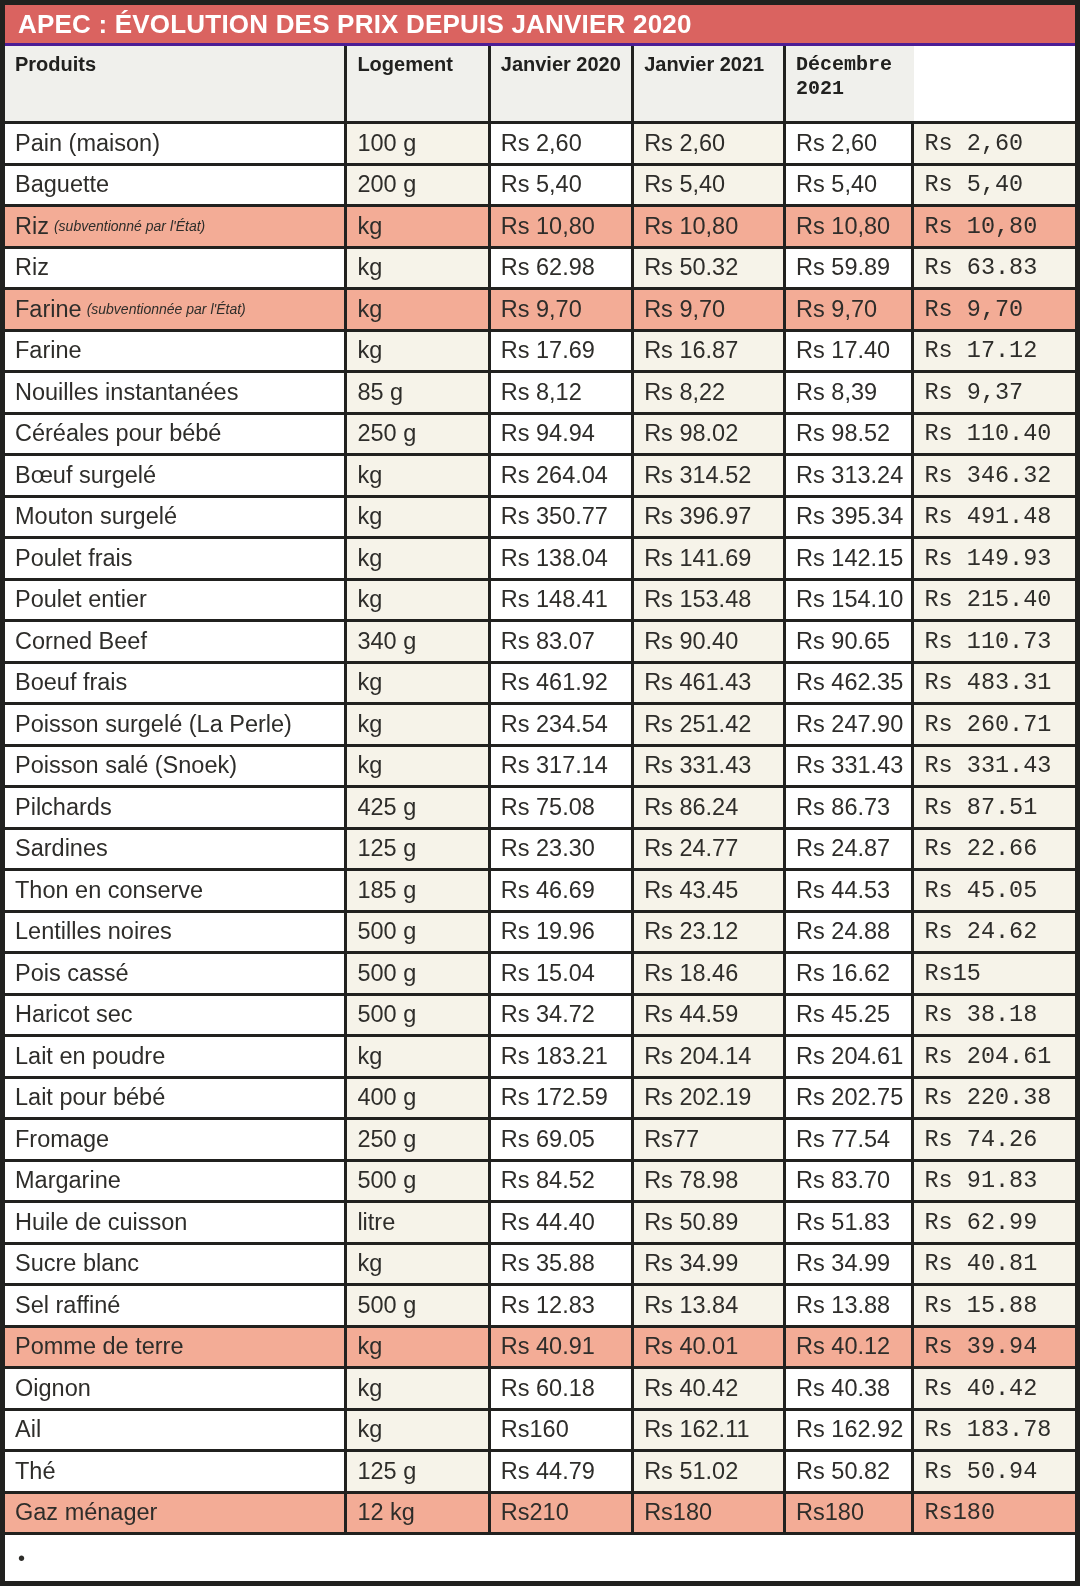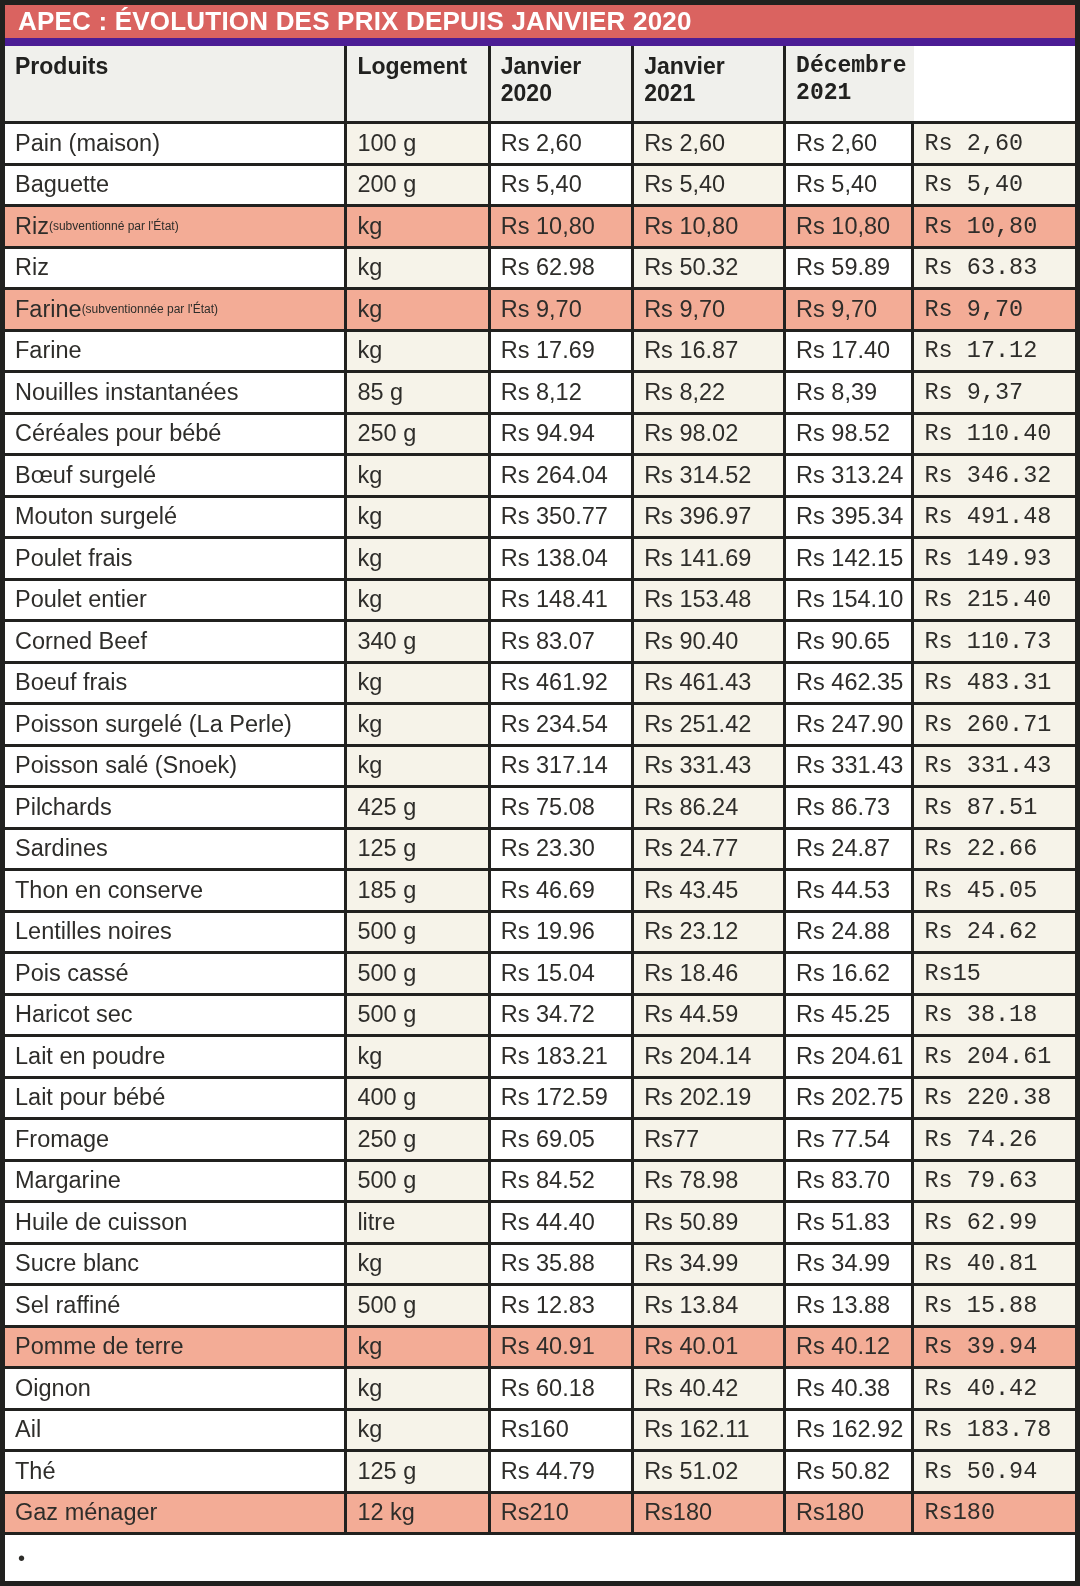--- a/index.html
+++ b/index.html
@@ -13,21 +13,21 @@
     background: #ffffff;
     display: flex;
     flex-direction: column;
     margin: 0 auto;
   }
 
   .banner {
     flex: 0 0 auto;
     height: 41px;
     background: #da6360;
-    border-bottom: 8px solid #4c1d95;
+    border-bottom: 3px solid #4c1d95;
     display: flex;
     align-items: center;
     padding: 0 13px;
   }
   .banner .title-text {
     color: #ffffff;
     font-weight: bold;
     font-size: 26px;
     letter-spacing: 0.2px;
   }
@@ -53,33 +53,33 @@
   }
   .cell:last-child { border-right: none; font-family: Liberation Mono, monospace; }
 
   
   .row .cell:nth-child(1), .row .cell:nth-child(3), .row .cell:nth-child(5) { background: #ffffff; }
   .row .cell:nth-child(2), .row .cell:nth-child(4), .row .cell:nth-child(6) { background: #f6f3e9; }
 
   .header-row .cell {
     background: #f0f0ec !important;
     font-weight: bold;
-    font-size: 23px;
+    font-size: 20px;
     color: #21211f;
     align-items: flex-start;
     padding-top: 7px;
     line-height: 1.18;
     min-height: 75px;
     white-space: normal;
   }
 
   .row.subsidized .cell { background: #f3ac96 !important; }
 
   .product-name { white-space: nowrap; }
-  .product-note { font-size: 12px; white-space: nowrap; }
+  .product-note { font-size: 14px; margin-left: 5px; white-space: nowrap; font-style: italic; }
 
   .footnote {
     flex: 1 0 auto;
     background: #ffffff;
     display: flex;
     align-items: center;
     padding: 0 13px;
     font-size: 25px;
     color: #2e2d2a;
     gap: 9px;
@@ -408,21 +408,21 @@
 
   <div class="row">
     <div class="cell product-cell">
       <span class="product-name">Margarine</span>
 
     </div>
     <div class="cell unit-cell price-cell-slot">500 g</div>
     <div class="cell price-cell">Rs 84.52</div>
     <div class="cell price-cell">Rs 78.98</div>
     <div class="cell price-cell">Rs 83.70</div>
-    <div class="cell price-cell">Rs 79.63</div>
+    <div class="cell price-cell">Rs 91.83</div>
   </div>
 
   <div class="row">
     <div class="cell product-cell">
       <span class="product-name">Huile de cuisson</span>
 
     </div>
     <div class="cell unit-cell price-cell-slot">litre</div>
     <div class="cell price-cell">Rs 44.40</div>
     <div class="cell price-cell">Rs 50.89</div>

